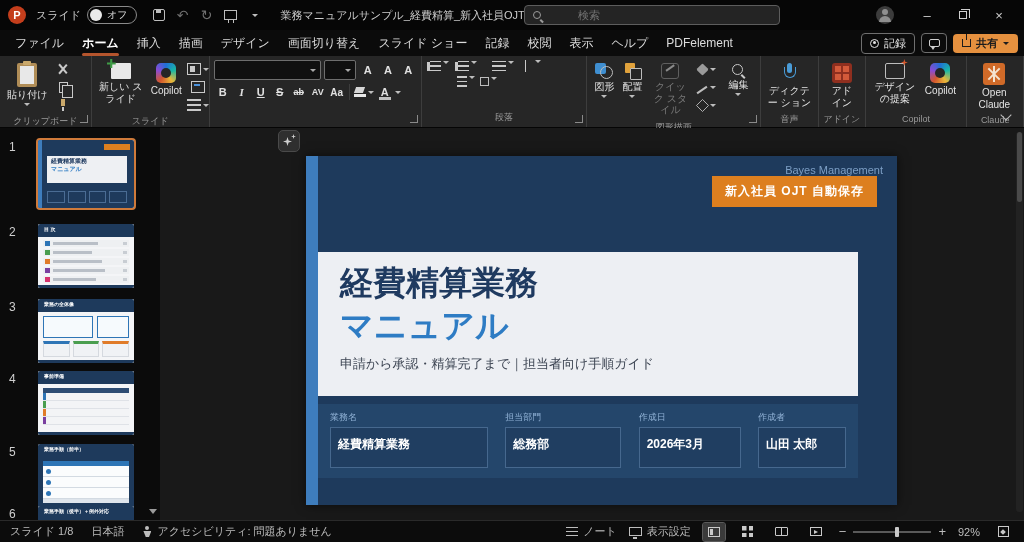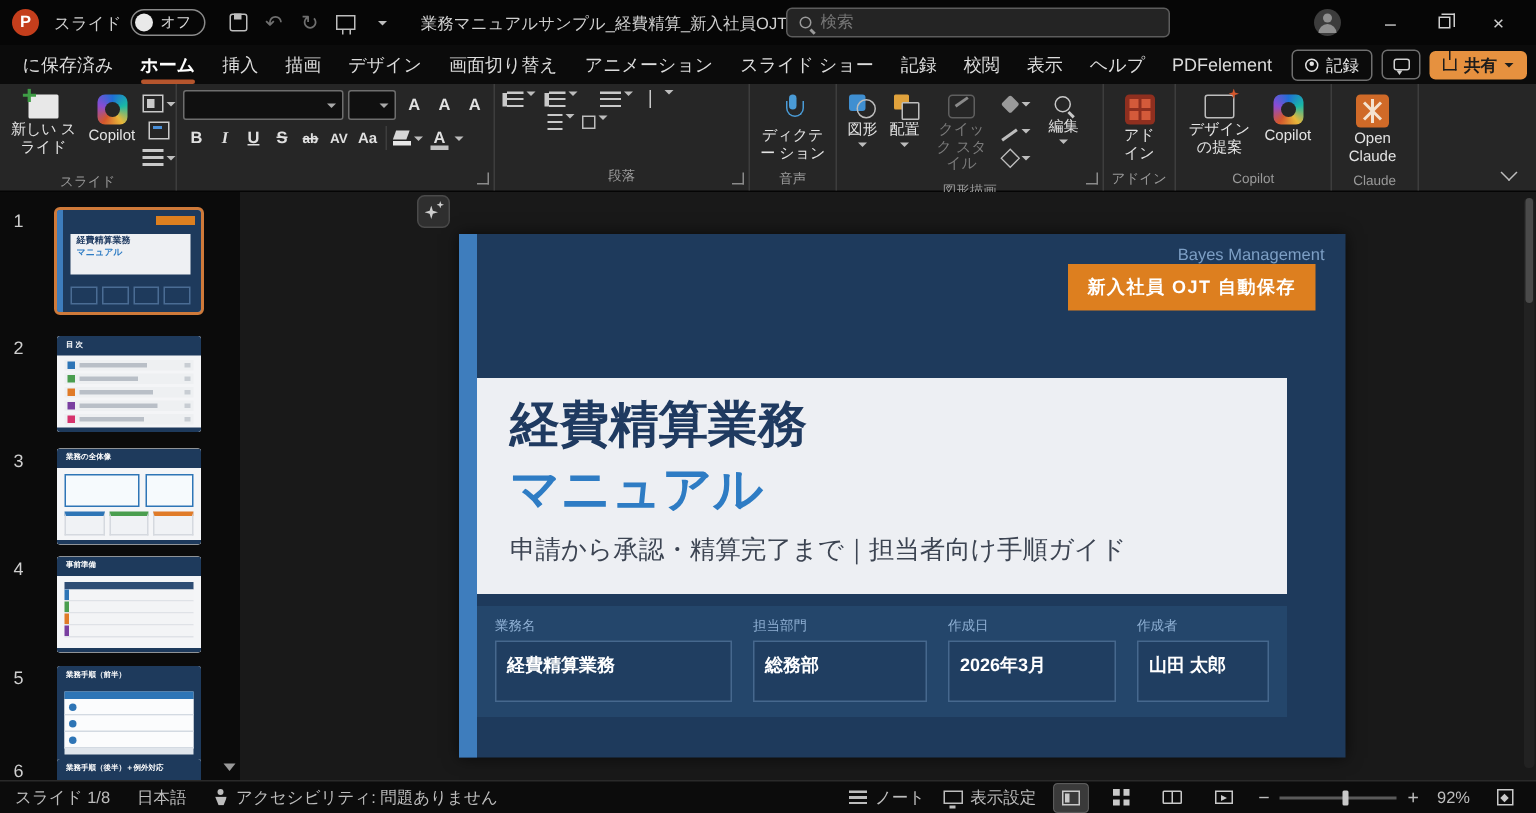--- a/index.html
+++ b/index.html
@@ -19,21 +19,21 @@
   .floppy { width:12px; height:12px; border:1.5px solid #bdbdbd; border-radius:2px; position:relative; }
   .floppy::before { content:""; position:absolute; left:2px; top:-1px; width:5px; height:4px; background:#bdbdbd; }
   .monitor-s { width:13px; height:10px; border:1.5px solid #bdbdbd; position:relative; }
   .monitor-s::after { content:""; position:absolute; left:3px; bottom:-4px; width:4px; height:3px; border-left:1.5px solid #bdbdbd; border-right:1.5px solid #bdbdbd; }
   .chv { width:0; height:0; border-left:4px solid transparent; border-right:4px solid transparent; border-top:4px solid #bdbdbd; display:inline-block; }
   .chv.sm { border-left-width:3px; border-right-width:3px; border-top-width:3px; }
   .doc-title { font-size:11px; color:#cfcfcf; margin-left:14px; white-space:nowrap; display:flex; align-items:center; gap:6px; }
   .searchbox { position:absolute; left:524px; top:5px; width:256px; height:20px; background:#242424; border:1px solid #5c5c5c; border-radius:4px; display:flex; align-items:center; padding:0 8px; gap:6px; }
   .search-glyph { width:8px; height:8px; border:1.5px solid #9a9a9a; border-radius:50%; position:relative; flex:0 0 auto; }
   .search-glyph::after { content:""; position:absolute; left:7px; top:7px; width:4px; height:1.5px; background:#9a9a9a; transform:rotate(45deg); transform-origin:0 0; }
-  .searchbox input { background:transparent; border:none; outline:none; color:#bbb; font-size:11px; width:100%; font-family:"Liberation Sans", sans-serif; }
+  .searchbox input { background:transparent; border:none; outline:none; color:#bbb; font-size:11px; width:100%; font-family:"Liberation Sans", sans-serif;margin-left:31px; }
   .win-right { margin-left:auto; display:flex; align-items:center; gap:2px; }
   .avatar { width:18px; height:18px; border-radius:50%; background:#3c3c3c; position:relative; margin-right:14px; }
   .avatar::before { content:""; position:absolute; left:6px; top:3px; width:6px; height:6px; border-radius:50%; background:#8f8f8f; }
   .avatar::after { content:""; position:absolute; left:3px; top:10px; width:12px; height:6px; border-radius:6px 6px 0 0; background:#8f8f8f; }
   .winctl { width:34px; height:26px; display:flex; align-items:center; justify-content:center; color:#cfcfcf; font-size:13px; }
   .restore-glyph { width:8px; height:8px; border:1px solid #cfcfcf; position:relative; }
   .restore-glyph::before { content:""; position:absolute; left:1px; top:-3px; width:8px; height:8px; border-top:1px solid #cfcfcf; border-right:1px solid #cfcfcf; }
 
   
   .tabrow { position:absolute; left:0; top:30px; width:1024px; height:26px; background:#0b0b0b; display:flex; align-items:center; padding:0 6px; }
@@ -173,27 +173,27 @@
   .canvas-scroll i { position:absolute; left:1px; top:0; width:5px; height:70px; background:#4a4a4a; border-radius:3px; display:block; }
 
   
   .slide { position:absolute; left:146px; top:28px; width:591px; height:349px; background:#1e3a5c; box-shadow:0 0 10px rgba(0,0,0,.6); }
   .slide-stripe { position:absolute; left:0; top:0; width:12px; height:100%; background:#3e7dbd; }
   .slide-brand { position:absolute; right:14px; top:8px; font-size:11px; color:#7d9fc5; }
   .slide-badge { position:absolute; right:20px; top:20px; background:#dd7f1f; color:#fff; font-weight:bold; font-size:12px; padding:7px 13px; letter-spacing:1px; }
   .title-box { position:absolute; left:12px; top:96px; width:540px; height:144px; background:#edeff3; padding:10px 22px; }
   .title-l1 { font-size:33px; font-weight:bold; color:#1f3a60; line-height:1.3; }
   .title-l2 { font-size:33px; font-weight:bold; color:#2e7cc4; line-height:1.3; }
-  .title-sub { font-size:17px; color:#3c4452; margin-top:7px; }
+  .title-sub { font-size:13px; color:#3c4452; margin-top:7px; }
   .fields-panel { position:absolute; left:12px; top:248px; width:540px; height:74px; background:#24466b; display:flex; justify-content:space-between; padding:7px 12px 10px; }
   .field { display:flex; flex-direction:column; }
   .field .flabel { font-size:9px; color:#8fb0d4; margin-bottom:3px; }
   .field .fbox { flex:1; border:1px solid #46688e; background:#203e61; padding:6px 7px; }
   .field .fvalue { font-size:12px; font-weight:bold; color:#fff; white-space:nowrap; }
-  .field.f1 { width:158px; } .field.f2 { width:116px; } .field.f3 { width:112px; } .field.f4 { width:88px; }
+  .field.f1 { width:158px; } .field.f2 { width:116px; } .field.f3 { width:102px; } .field.f4 { width:88px; }
 
   
   .statusbar { position:absolute; left:0; top:520px; width:1024px; height:22px; background:#0c0c0c; border-top:1px solid #2a2a2a; display:flex; align-items:center; font-size:11px; color:#bdbdbd; padding:0 10px; gap:18px; }
   .sb-item { display:flex; align-items:center; gap:5px; white-space:nowrap; }
   .acc-i { width:10px; height:11px; position:relative; }
   .acc-i::before { content:""; position:absolute; left:3px; top:0; width:4px; height:4px; border-radius:50%; background:#bdbdbd; }
   .acc-i::after { content:""; position:absolute; left:1px; top:5px; width:8px; height:6px; background:#bdbdbd; clip-path:polygon(0 0,100% 0,70% 100%,30% 100%); }
   .sb-right { margin-left:auto; display:flex; align-items:center; gap:12px; }
   .notes-i { width:12px; height:9px; background:repeating-linear-gradient(#bdbdbd 0 1.5px, transparent 1.5px 4px); }
   .disp-i { width:13px; height:9px; border:1.5px solid #bdbdbd; position:relative; }
@@ -255,27 +255,26 @@
       <div class="avatar"></div>
       <div class="winctl">–</div>
       <div class="winctl">
           <span class="restore-glyph"></span>
         </div>
       <div class="winctl">×</div>
     </div>
   </div>
 
   <div class="tabrow">
-    <div class="tab">に保存済み</div>
+    <div class="tab">ファイル</div>
     <div class="tab active">ホーム</div>
     <div class="tab">挿入</div>
     <div class="tab">描画</div>
     <div class="tab">デザイン</div>
     <div class="tab">画面切り替え</div>
-    <div class="tab">アニメーション</div>
     <div class="tab">スライド ショー</div>
     <div class="tab">記録</div>
     <div class="tab">校閲</div>
     <div class="tab">表示</div>
     <div class="tab">ヘルプ</div>
     <div class="tab">PDFelement</div>
     <div class="tabrow-right">
       <div class="record-pill">
         <span class="rec-dot"></span>
         <span>記録</span>
@@ -286,20 +285,42 @@
       <div class="share-btn">
         <span class="share-glyph"></span>
         <span>共有</span>
         <span class="chv sm"></span>
       </div>
     </div>
   </div>
 
   <div class="ribbon">
 
+    <div class="group" style="width:94px">
+      <div class="group-body">
+        <div class="bigbtn">
+          <span class="clipboard-i"></span>
+          <span class="lbl">貼り付け</span>
+          <span class="chv sm"></span>
+        </div>
+        <div class="smallcol">
+          <div class="sbtn">
+              <span class="scissors-i"></span>
+            </div>
+          <div class="sbtn">
+              <span class="copy-i"></span>
+            </div>
+          <div class="sbtn">
+              <span class="painter-i"></span>
+            </div>
+        </div>
+      </div>
+      <div class="group-label">クリップボード</div>
+      <span class="dlg"></span>
+    </div>
 
     <div class="group" style="width:118px">
       <div class="group-body">
         <div class="bigbtn">
           <span class="newslide-i"></span>
           <span class="lbl" style="width:44px">新しい スライド</span>
         </div>
         <div class="bigbtn">
           <span class="copilot-i"></span>
           <span class="lbl">Copilot</span>
@@ -385,30 +406,20 @@
           <div style="display:flex;gap:2px">
               <span class="effect-i" style="transform:none;width:9px;height:9px"></span>
               <span class="chv sm"></span>
             </div>
         </div>
       </div>
       <div class="group-label">段落</div>
       <span class="dlg"></span>
     </div>
 
-    <div class="group" style="width:58px">
-      <div class="group-body" style="justify-content:center">
-        <div class="bigbtn">
-          <span class="mic-i"></span>
-          <span class="lbl" style="width:46px">ディクテー ション</span>
-        </div>
-      </div>
-      <div class="group-label">音声</div>
-    </div>
-
     <div class="group" style="width:178px">
       <div class="group-body">
         <div class="bigbtn">
           <span class="shape-i"></span>
           <span class="lbl">図形</span>
           <span class="chv sm"></span>
         </div>
         <div class="bigbtn">
           <span class="arrange-i"></span>
           <span class="lbl">配置</span>
@@ -433,20 +444,30 @@
             </div>
         </div>
         <div class="bigbtn" style="margin-left:6px">
           <span class="find-i"></span>
           <span class="lbl">編集</span>
           <span class="chv sm"></span>
         </div>
       </div>
       <div class="group-label">図形描画</div>
       <span class="dlg"></span>
+    </div>
+
+    <div class="group" style="width:58px">
+      <div class="group-body" style="justify-content:center">
+        <div class="bigbtn">
+          <span class="mic-i"></span>
+          <span class="lbl" style="width:46px">ディクテー ション</span>
+        </div>
+      </div>
+      <div class="group-label">音声</div>
     </div>
 
     <div class="group" style="width:48px">
       <div class="group-body" style="justify-content:center">
         <div class="bigbtn">
           <span class="addin-i"></span>
           <span class="lbl" style="width:26px">アド イン</span>
         </div>
       </div>
       <div class="group-label">アドイン</div>

